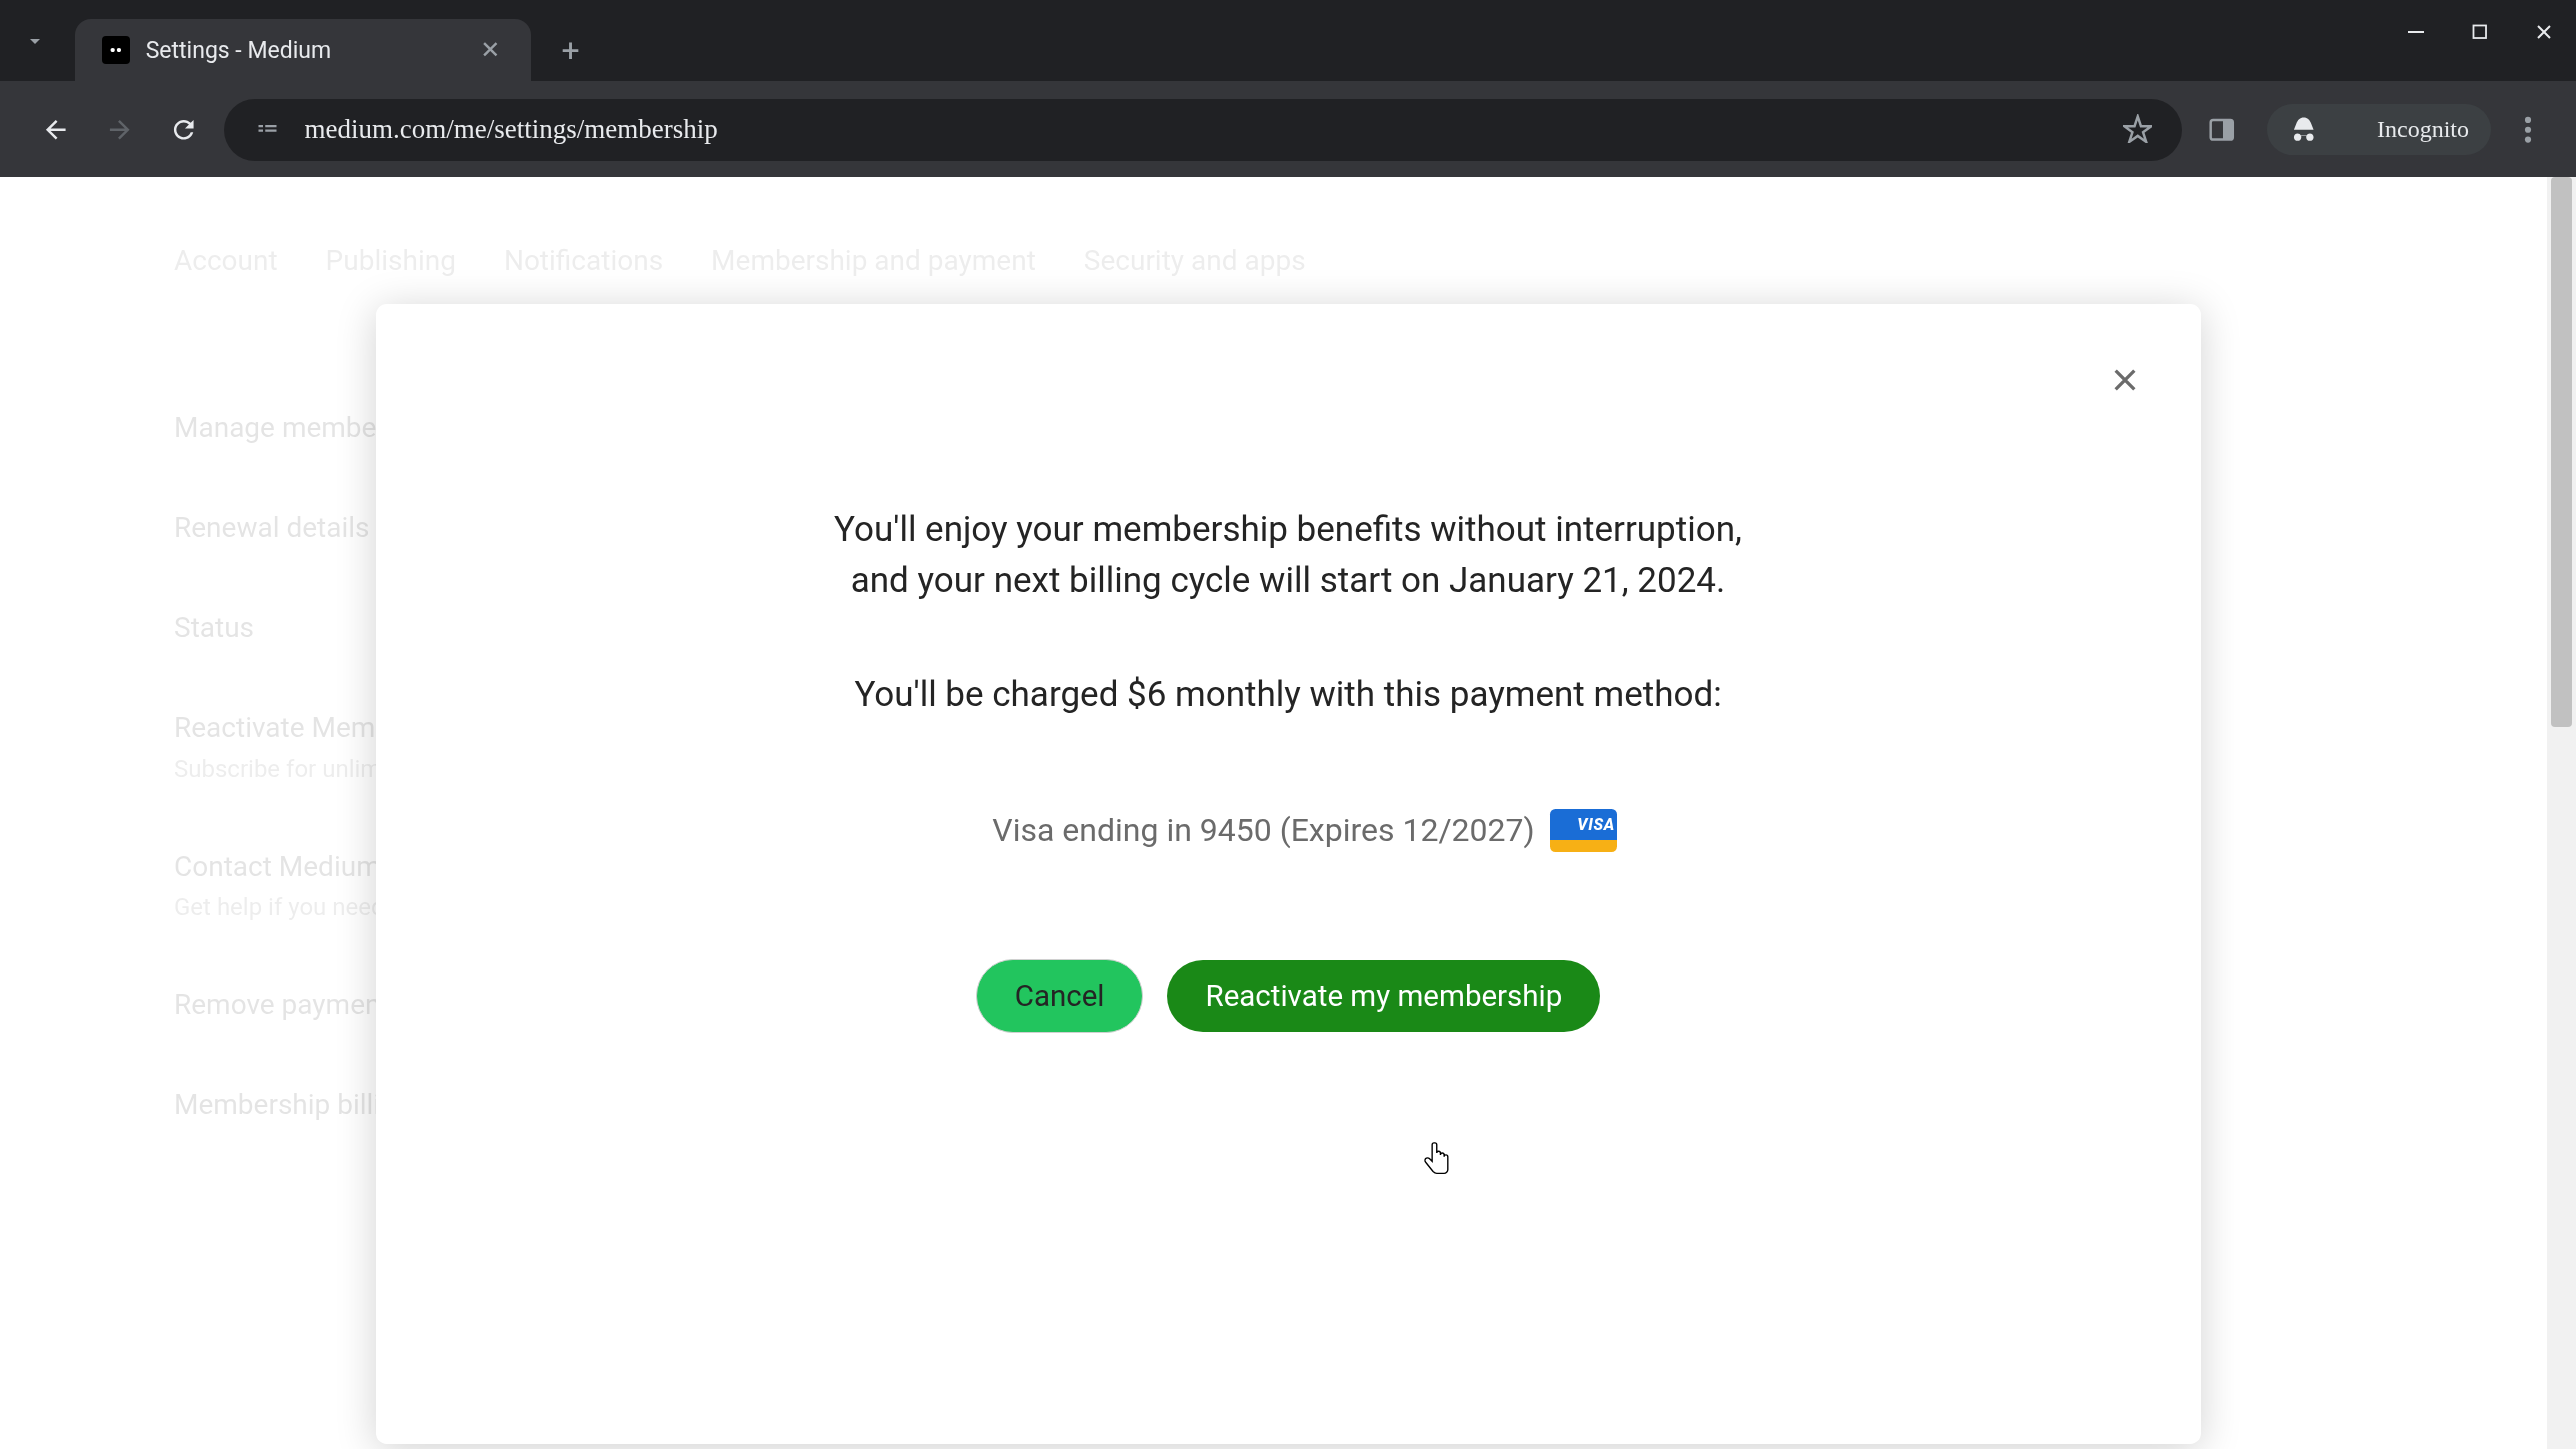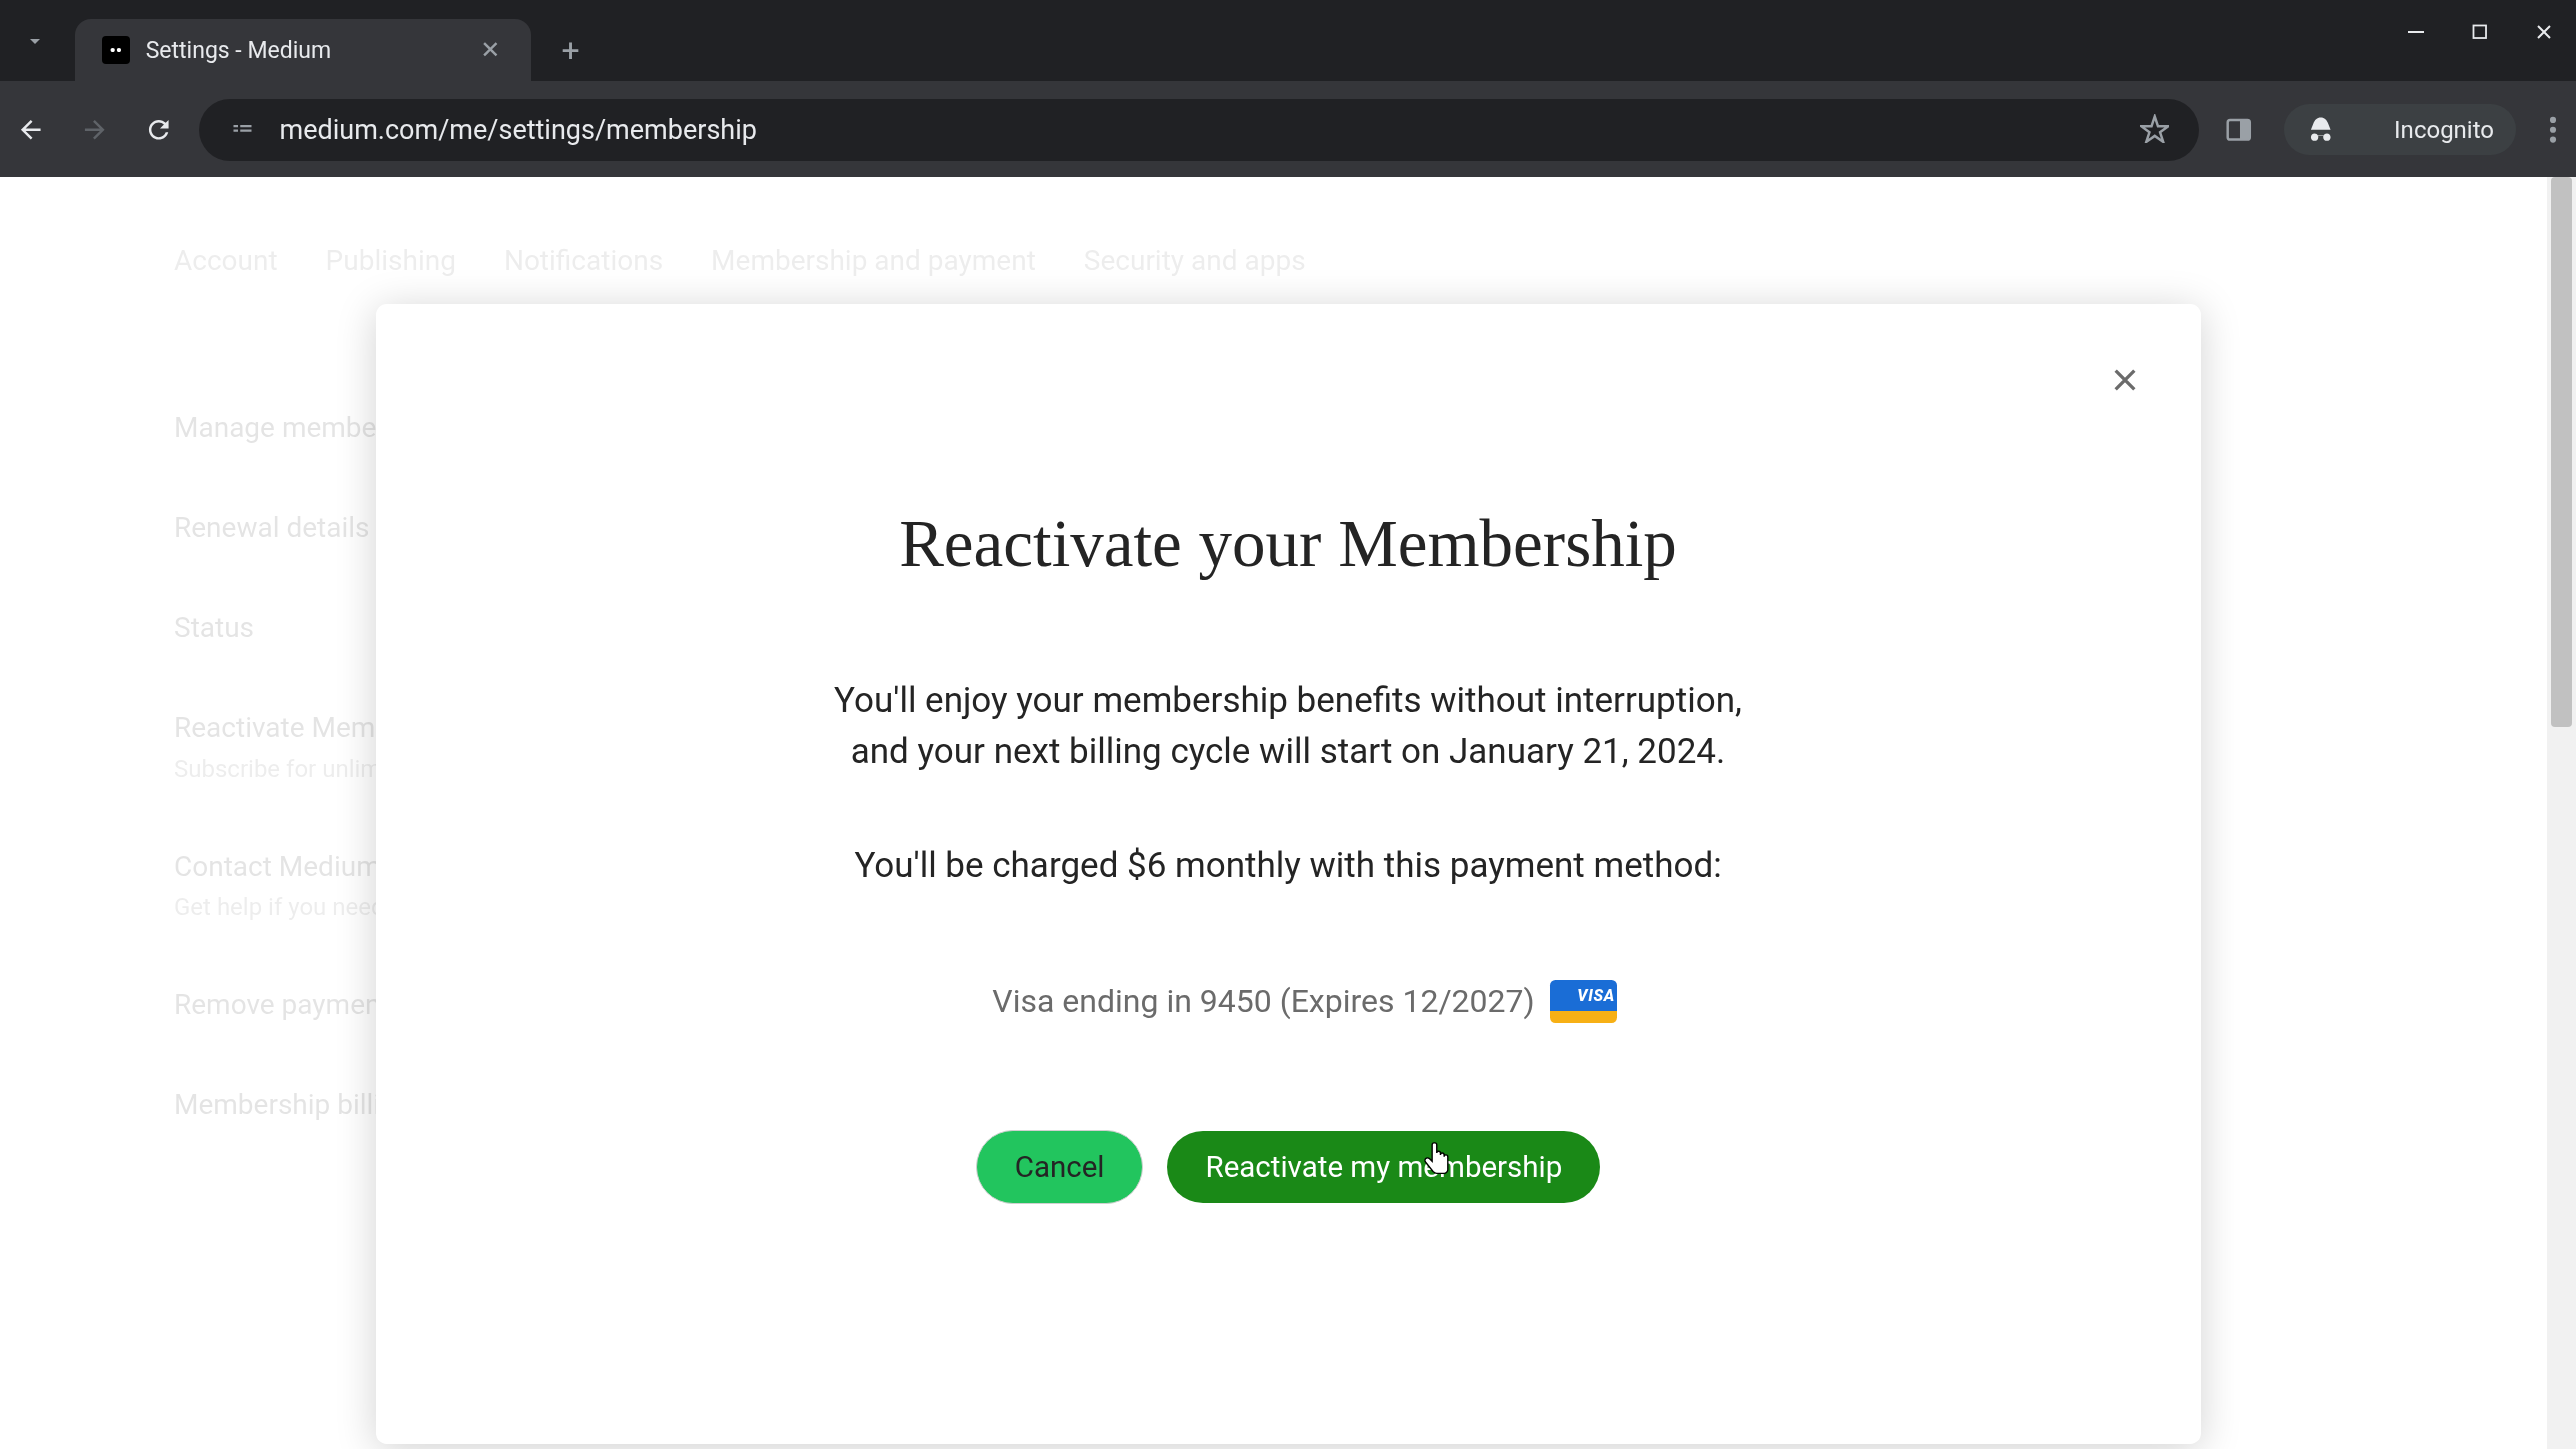--- a/index.html
+++ b/index.html
@@ -95,23 +95,24 @@
       height: 32px;
       display: flex;
       align-items: center;
       justify-content: center;
       color: #e8eaed;
     }
     .address-bar-row {
       height: 97px;
       display: flex;
       align-items: center;
-      padding: 0 7px;
+      padding: 0 32px;
       gap: 16px;
       background: #35363a;
+      font-family: Liberation Serif, serif;
     }
     .nav-btn {
       width: 48px;
       height: 48px;
       display: flex;
       align-items: center;
       justify-content: center;
       border-radius: 50%;
     }
     .nav-btn svg { fill: #9aa0a6; width: 29.5px; height: 29.5px; }
@@ -420,21 +421,20 @@
     </div>
   </div>
 
   <div class="overlay">
     <div class="modal">
       <div class="modal-close">
         <svg viewBox="0 0 24 24">
             <path d="M5 5l14 14M19 5L5 19"></path>
           </svg>
       </div>
-      <h1 class="modal-title">Reactivate your Membership</h1>
       <p class="modal-desc">You'll enjoy your membership benefits without interruption, and your next billing cycle will start on January 21, 2024.</p>
       <p class="modal-desc2">You'll be charged $6 monthly with this payment method:</p>
       <div class="payment-row">
         <span>Visa ending in 9450 (Expires 12/2027)</span>
         <div class="visa-card">VISA</div>
       </div>
       <div class="modal-actions">
         <button class="btn btn-cancel">Cancel</button>
         <button class="btn btn-primary">Reactivate my membership</button>
       </div>

